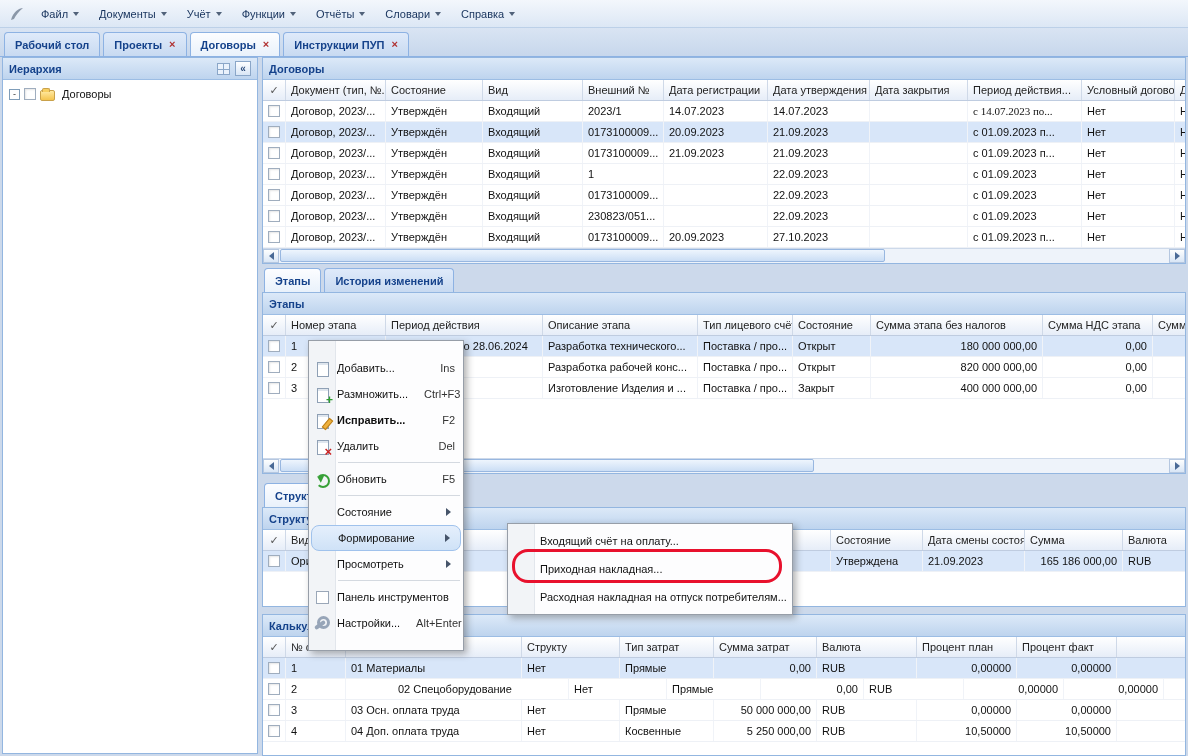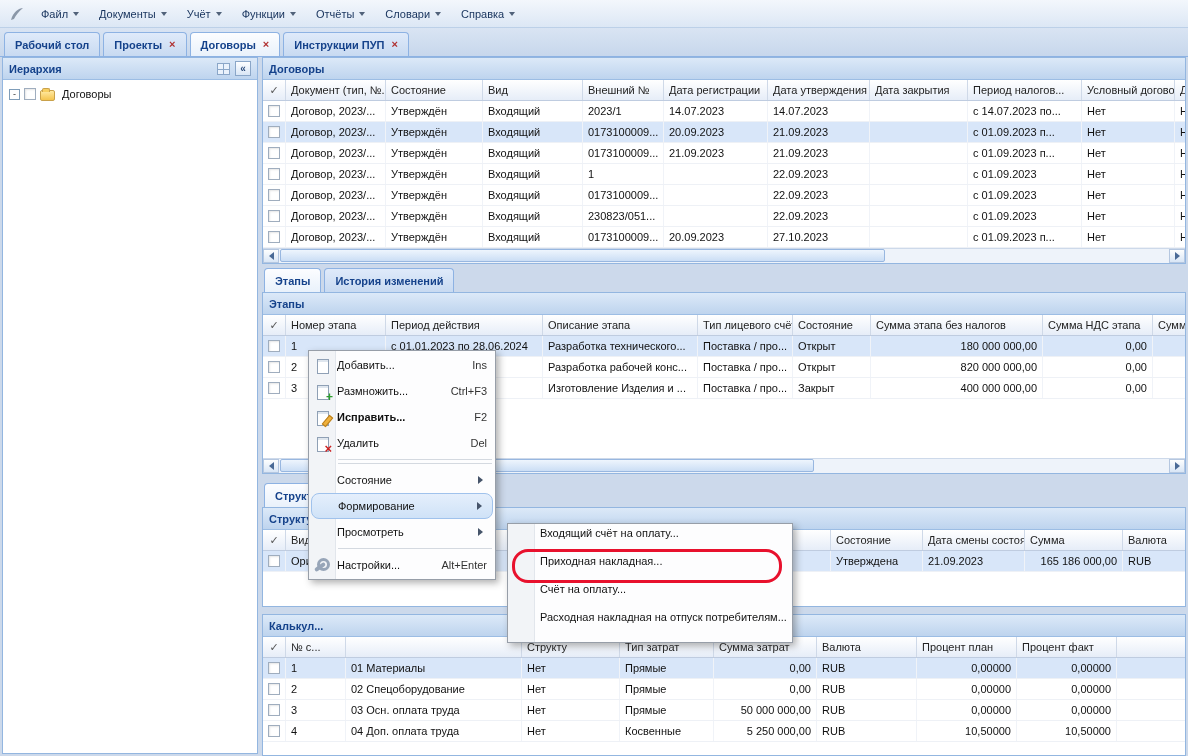--- a/index.html
+++ b/index.html
@@ -74,21 +74,21 @@
 .hscroll{position:absolute;left:0;right:0;bottom:0;height:15px;background:#eef3fa;border-top:1px solid #cdd9ea;display:flex}
 .sarrow{width:16px;height:14px;background:linear-gradient(#fdfefe,#d9e6f6);border:1px solid #b5c7e0;
  display:flex;align-items:center;justify-content:center;flex:none}
 .strack{flex:1;position:relative}
 .sthumb{position:absolute;top:0;height:13px;border:1px solid #98b7e0;border-radius:2px;
  background:linear-gradient(#eef5fd,#cbdef5)}
 .tri-l{width:0;height:0;border-top:4px solid transparent;border-bottom:4px solid transparent;border-right:5px solid #4a6a96}
 .tri-r{width:0;height:0;border-top:4px solid transparent;border-bottom:4px solid transparent;border-left:5px solid #4a6a96}
 
 
-.cmenu{position:absolute;left:308px;top:350px;width:188px;z-index:40;padding:1px 0;
+.cmenu{position:absolute;left:308px;top:340px;width:156px;z-index:40;padding:14px 0;
  border:1px solid #979ea8;box-shadow:3px 3px 7px rgba(60,60,60,.4);
  background:linear-gradient(90deg,#f2f4f7 0,#f2f4f7 26px,#e2e6ec 26px,#e2e6ec 27px,#fdfdfe 27px)}
 .mitem{height:26px;display:flex;align-items:center;gap:6px;padding:0 6px 0 3px;margin:0 2px;cursor:default}
 .mitem.hl{background:linear-gradient(#e5effc,#cfe2f7);border:1px solid #a0c2ec;border-radius:8px}
 .mlabel{flex:1;white-space:nowrap}
 .mlabel.b{font-weight:bold}
 .mshort{color:#333;padding-left:10px;white-space:nowrap}
 .marrow{width:0;height:0;border:4px solid transparent;border-left:5px solid #46546a;margin-left:4px}
 .msep{height:1px;background:#d4d9e0;margin:3px 3px 3px 29px}
 .micon{width:17px;height:17px;position:relative;flex:none}
@@ -111,21 +111,21 @@
  border:1px solid #9aa7b8;background:#fff}
 .settings-icon:before{content:"";position:absolute;left:0;top:8px;width:12px;height:4px;background:#97a5b8;
  border-radius:2px;transform:rotate(-35deg)}
 .settings-icon:after{content:"";position:absolute;right:1px;top:1px;width:7px;height:7px;
  border:3px solid #97a5b8;border-radius:50%}
 
 
 .smenu{position:absolute;left:507px;top:523px;width:286px;z-index:41;padding:3px 0;
  border:1px solid #979ea8;box-shadow:3px 3px 7px rgba(60,60,60,.4);
  background:linear-gradient(90deg,#f2f4f7 0,#f2f4f7 26px,#e2e6ec 26px,#e2e6ec 27px,#fdfdfe 27px)}
-.smitem{height:28px;display:flex;padding:0 10px 0 32px;white-space:nowrap;cursor:default}
+.smitem{height:28px;display:flex;align-items:center;padding:0 10px 0 32px;white-space:nowrap;cursor:default}
 
 
 .annotation{position:absolute;left:512px;top:549px;width:270px;height:34px;border:3px solid #e8112d;
  border-radius:16px;z-index:50;pointer-events:none;background:transparent}
 </style>
 </head>
 <body>
 
 <div class="menubar">
   <span class="applogo">
@@ -207,36 +207,36 @@
   <div class="gridwrap withscroll">
       <div class="ghead">
         <div class="ghc first" style="width:23px">✓</div>
         <div class="ghc" style="width:100px">Документ (тип, №...</div>
         <div class="ghc" style="width:97px">Состояние</div>
         <div class="ghc" style="width:100px">Вид</div>
         <div class="ghc" style="width:81px">Внешний №</div>
         <div class="ghc" style="width:104px">Дата регистрации</div>
         <div class="ghc" style="width:102px">Дата утверждения</div>
         <div class="ghc" style="width:98px">Дата закрытия</div>
-        <div class="ghc" style="width:114px">Период налогов...</div>
+        <div class="ghc" style="width:114px">Период действия...</div>
         <div class="ghc" style="width:93px">Условный договор</div>
         <div class="ghc" style="width:60px">До...</div>
       </div>
       <div class="grow">
         <div class="gc first" style="width:23px">
           <span class="cbx"></span>
         </div>
         <div class="gc" style="width:100px;">Договор, 2023/...</div>
         <div class="gc" style="width:97px;">Утверждён</div>
         <div class="gc" style="width:100px;">Входящий</div>
         <div class="gc" style="width:81px;">2023/1</div>
         <div class="gc" style="width:104px;">14.07.2023</div>
         <div class="gc" style="width:102px;">14.07.2023</div>
         <div class="gc" style="width:98px;"></div>
-        <div class="gc" style="width:114px;">с 14.07.2023 по...</div>
+        <div class="gc" style="width:114px;font-family:Liberation Serif, serif;">с 14.07.2023 по...</div>
         <div class="gc" style="width:93px;">Нет</div>
         <div class="gc" style="width:60px;">Нет</div>
       </div>
       <div class="grow sel">
         <div class="gc first" style="width:23px">
           <span class="cbx"></span>
         </div>
         <div class="gc" style="width:100px;">Договор, 2023/...</div>
         <div class="gc" style="width:97px;">Утверждён</div>
         <div class="gc" style="width:100px;">Входящий</div>
@@ -474,21 +474,21 @@
         <div class="gc" style="width:103px;text-align:right;">0,00</div>
         <div class="gc" style="width:100px;">RUB</div>
         <div class="gc" style="width:100px;text-align:right;">0,00000</div>
         <div class="gc" style="width:100px;text-align:right;">0,00000</div>
       </div>
       <div class="grow">
         <div class="gc first" style="width:23px">
           <span class="cbx"></span>
         </div>
         <div class="gc" style="width:60px;">2</div>
-        <div class="gc" style="width:176px;">02 Спецоборудование</div>
+        <div class="gc" style="width:176px;margin-left:47px;">02 Спецоборудование</div>
         <div class="gc" style="width:98px;">Нет</div>
         <div class="gc" style="width:94px;">Прямые</div>
         <div class="gc" style="width:103px;text-align:right;">0,00</div>
         <div class="gc" style="width:100px;">RUB</div>
         <div class="gc" style="width:100px;text-align:right;">0,00000</div>
         <div class="gc" style="width:100px;text-align:right;">0,00000</div>
       </div>
       <div class="grow">
         <div class="gc first" style="width:23px">
           <span class="cbx"></span>
@@ -533,50 +533,56 @@
       <span class="micon doc edit-icon"></span>
       <span class="mlabel b">Исправить...</span>
       <span class="mshort">F2</span>
     </div>
     <div class="mitem">
       <span class="micon doc delete-icon"></span>
       <span class="mlabel">Удалить</span>
       <span class="mshort">Del</span>
     </div>
     <div class="msep"></div>
+    <div class="mitem">
+      <span class="micon refresh-icon"></span>
+      <span class="mlabel">Обновить</span>
+      <span class="mshort">F5</span>
+    </div>
     <div class="msep"></div>
     <div class="mitem">
       <span class="micon"></span>
       <span class="mlabel">Состояние</span>
       <span class="marrow"></span>
     </div>
     <div class="mitem hl">
       <span class="micon"></span>
       <span class="mlabel">Формирование</span>
       <span class="marrow"></span>
     </div>
     <div class="mitem">
       <span class="micon"></span>
       <span class="mlabel">Просмотреть</span>
       <span class="marrow"></span>
     </div>
     <div class="msep"></div>
     <div class="mitem">
+      <span class="micon toolbar-checkbox-icon"></span>
+      <span class="mlabel">Панель инструментов</span>
+    </div>
+    <div class="mitem">
       <span class="micon settings-icon"></span>
       <span class="mlabel">Настройки...</span>
       <span class="mshort">Alt+Enter</span>
     </div>
   </div>
 <div class="smenu">
     <div class="smitem">
       <span>Входящий счёт на оплату...</span>
     </div>
     <div class="smitem">
       <span>Приходная накладная...</span>
     </div>
     <div class="smitem">
-      <span>Счёт на оплату...</span>
-    </div>
-    <div class="smitem">
       <span>Расходная накладная на отпуск потребителям...</span>
     </div>
   </div>
 <div class="annotation"></div>
 
 </body></html>

